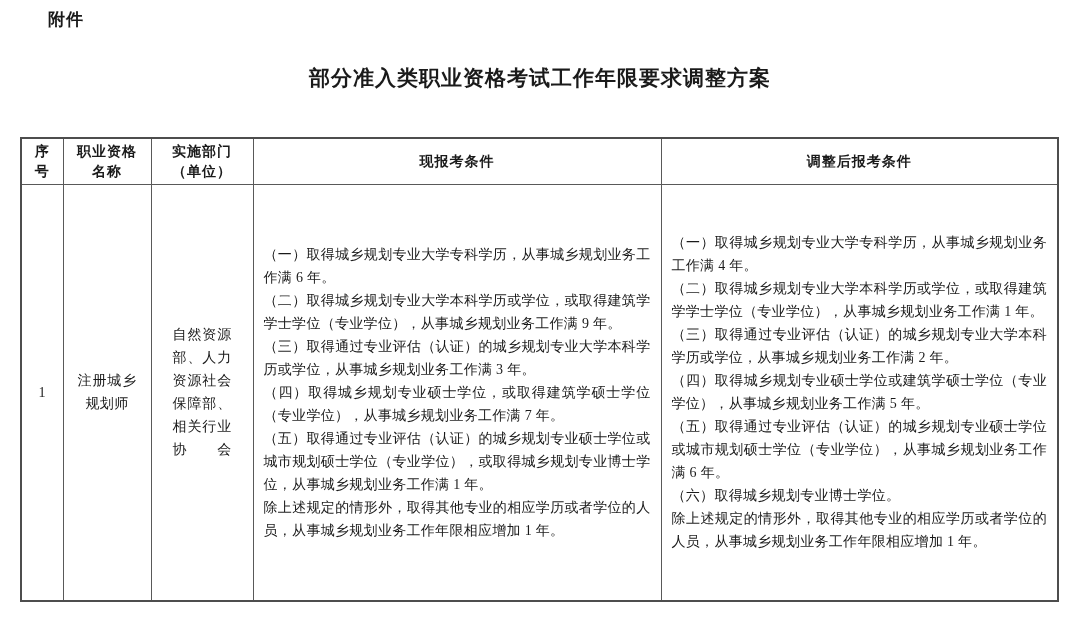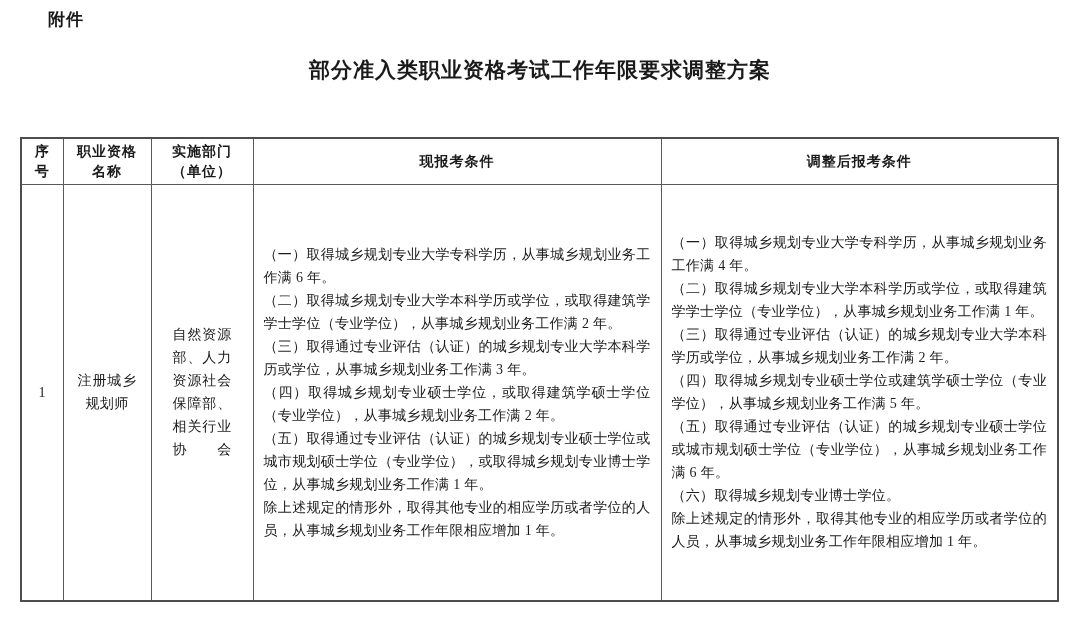--- a/index.html
+++ b/index.html
@@ -21,21 +21,21 @@
     font-weight: bold;
     font-size: 17px;
     letter-spacing: 1px;
     padding-left: 24px;
   }
   .doc-title {
     position: absolute;
     left: 0;
     right: 0;
     top: 56px;
-    margin: 0;
+    margin: 8px;
     text-align: center;
     font-family: "Liberation Sans", "DejaVu Sans", sans-serif;
     font-weight: bold;
     font-size: 21px;
     letter-spacing: 1px;
   }
   table.qual-table {
     position: absolute;
     left: 20px;
     top: 137px;
@@ -114,23 +114,23 @@
       <th>调整后报考条件</th>
     </tr>
   </thead>
   <tbody>
     <tr>
       <td class="cell-index">1</td>
       <td class="cell-name">注册城乡规划师</td>
       <td class="cell-dept">自然资源部、人力资源社会保障部、相关行业协会</td>
       <td class="cell-conditions">
           <p>（一）取得城乡规划专业大学专科学历，从事城乡规划业务工作满 6 年。</p>
-          <p>（二）取得城乡规划专业大学本科学历或学位，或取得建筑学学士学位（专业学位），从事城乡规划业务工作满 2 年。</p>
+          <p>（二）取得城乡规划专业大学本科学历或学位，或取得建筑学学士学位（专业学位），从事城乡规划业务工作满 9 年。</p>
           <p>（三）取得通过专业评估（认证）的城乡规划专业大学本科学历或学位，从事城乡规划业务工作满 3 年。</p>
-          <p>（四）取得城乡规划专业硕士学位，或取得建筑学硕士学位（专业学位），从事城乡规划业务工作满 2 年。</p>
+          <p>（四）取得城乡规划专业硕士学位，或取得建筑学硕士学位（专业学位），从事城乡规划业务工作满 7 年。</p>
           <p>（五）取得通过专业评估（认证）的城乡规划专业硕士学位或城市规划硕士学位（专业学位），或取得城乡规划专业博士学位，从事城乡规划业务工作满 1 年。</p>
           <p>除上述规定的情形外，取得其他专业的相应学历或者学位的人员，从事城乡规划业务工作年限相应增加 1 年。</p>
         </td>
       <td class="cell-conditions">
           <p>（一）取得城乡规划专业大学专科学历，从事城乡规划业务工作满 4 年。</p>
           <p>（二）取得城乡规划专业大学本科学历或学位，或取得建筑学学士学位（专业学位），从事城乡规划业务工作满 1 年。</p>
           <p>（三）取得通过专业评估（认证）的城乡规划专业大学本科学历或学位，从事城乡规划业务工作满 2 年。</p>
           <p>（四）取得城乡规划专业硕士学位或建筑学硕士学位（专业学位），从事城乡规划业务工作满 5 年。</p>
           <p>（五）取得通过专业评估（认证）的城乡规划专业硕士学位或城市规划硕士学位（专业学位），从事城乡规划业务工作满 6 年。</p>
           <p>（六）取得城乡规划专业博士学位。</p>

